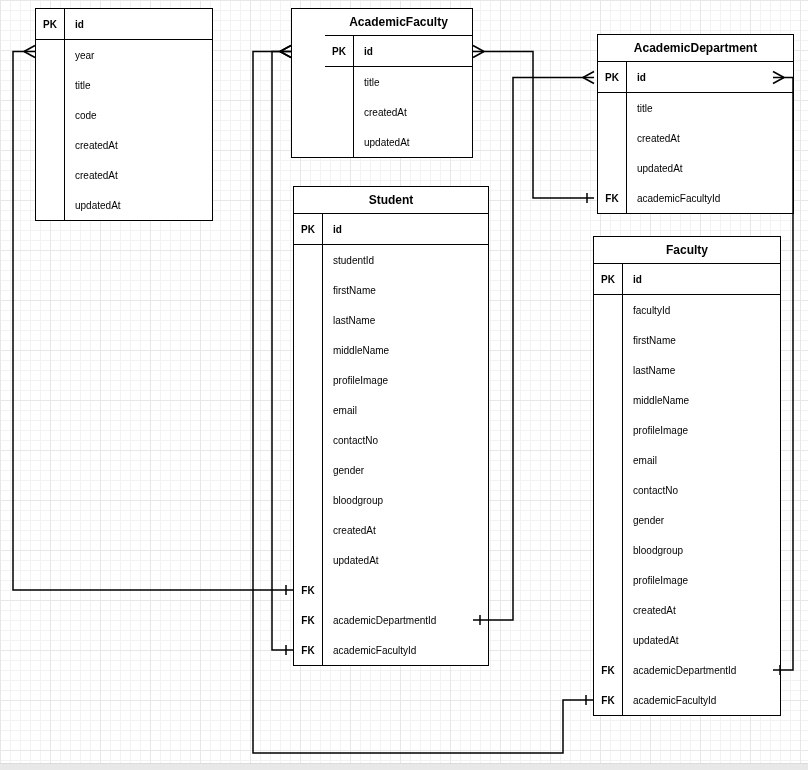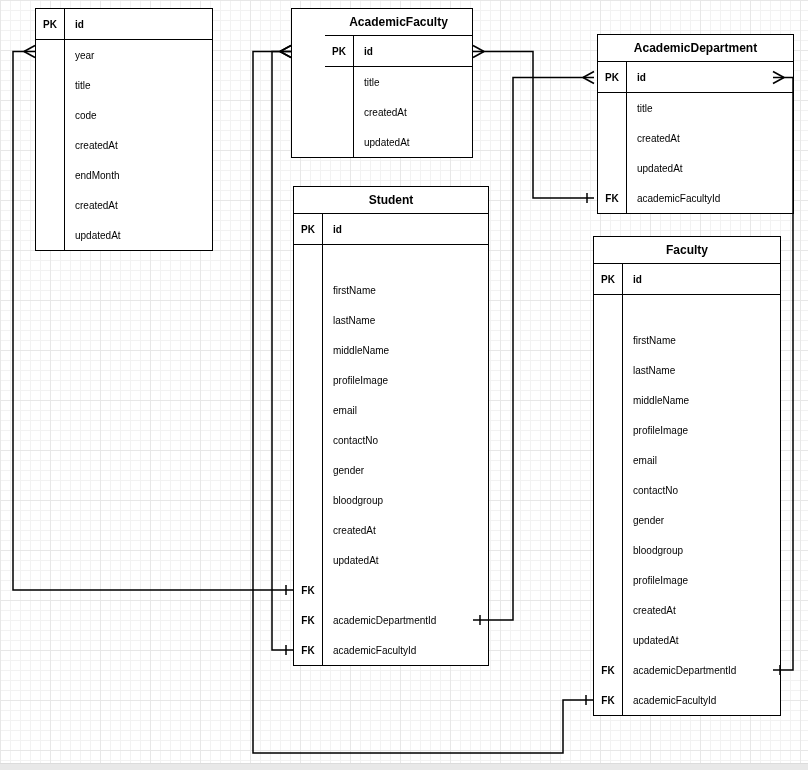--- a/index.html
+++ b/index.html
@@ -100,24 +100,20 @@
       <div class="erow">
         <div class="ekey"></div>
         <div class="elabel">code</div>
       </div>
       <div class="erow">
         <div class="ekey"></div>
         <div class="elabel">createdAt</div>
       </div>
       <div class="erow">
         <div class="ekey"></div>
-        <div class="elabel">endMonth</div>
-      </div>
-      <div class="erow">
-        <div class="ekey"></div>
         <div class="elabel">createdAt</div>
       </div>
       <div class="erow">
         <div class="ekey"></div>
         <div class="elabel">updatedAt</div>
       </div>
     </div>
     <div class="entity" style="left: 291px; top: 8px; width: 182px; padding-left: 33px;">
       <div class="entity-title">AcademicFaculty</div>
       <div class="erow pk-row">
@@ -161,20 +157,21 @@
       </div>
     </div>
     <div class="entity" style="left: 293px; top: 186px; width: 196px;">
       <div class="entity-title">Student</div>
       <div class="erow pk-row">
         <div class="ekey">PK</div>
         <div class="elabel pk-attr">id</div>
       </div>
       <div class="erow">
         <div class="ekey"></div>
+        <div class="elabel">studentId</div>
       </div>
       <div class="erow">
         <div class="ekey"></div>
         <div class="elabel">firstName</div>
       </div>
       <div class="erow">
         <div class="ekey"></div>
         <div class="elabel">lastName</div>
       </div>
       <div class="erow">
@@ -222,20 +219,21 @@
       </div>
     </div>
     <div class="entity" style="left: 593px; top: 236px; width: 188px;">
       <div class="entity-title">Faculty</div>
       <div class="erow pk-row">
         <div class="ekey">PK</div>
         <div class="elabel pk-attr">id</div>
       </div>
       <div class="erow">
         <div class="ekey"></div>
+        <div class="elabel">facultyId</div>
       </div>
       <div class="erow">
         <div class="ekey"></div>
         <div class="elabel">firstName</div>
       </div>
       <div class="erow">
         <div class="ekey"></div>
         <div class="elabel">lastName</div>
       </div>
       <div class="erow">

